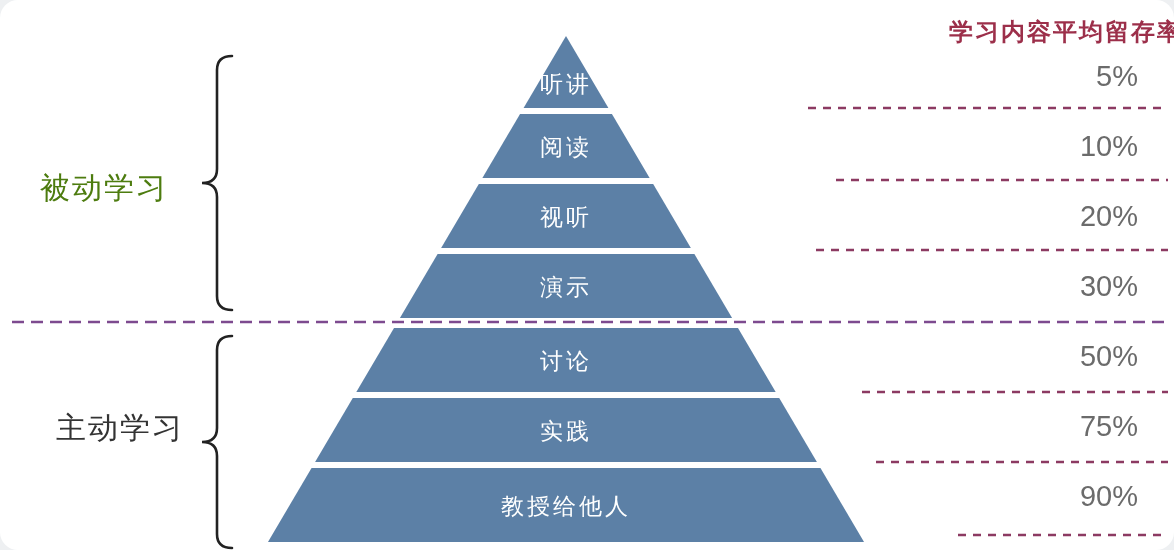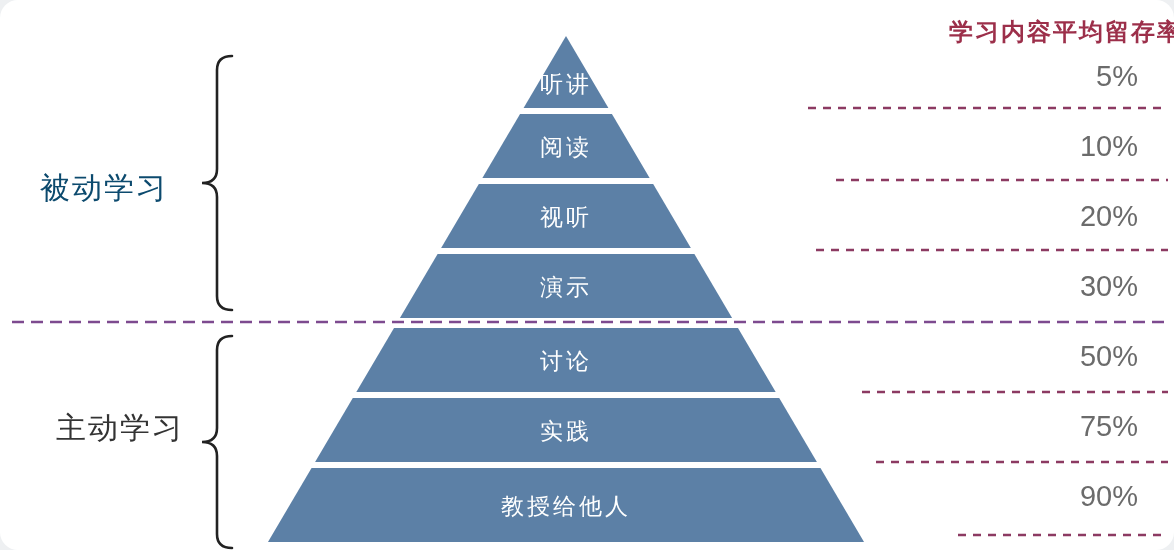--- a/index.html
+++ b/index.html
@@ -44,21 +44,21 @@
     font-family:"Liberation Sans",sans-serif;
   }
 </style>
 </head>
 <body>
 
 <div class="canvas">
 
   <div class="title" style="color: rgb(156, 47, 74);">学习内容平均留存率</div>
 
-  <div class="group-label passive" style="color: #0c4a6e;">被动学习</div>
+  <div class="group-label passive" style="color: #4d7c0f;">被动学习</div>
 
   <div class="group-label active" style="color: rgb(51, 51, 51);">主动学习</div>
 
   <svg id="diagram-svg" width="1174" height="550" viewBox="0 0 1174 550">
 
     <path d="M232,56 Q217,56 217,70 L217,169 Q217,183 202,183 Q217,183 217,197 L217,296 Q217,310 232,310" fill="none" stroke="#222222" stroke-width="2.6" stroke-linecap="round"></path>
 
     <path d="M232,336 Q217,336 217,350 L217,428 Q217,442 202,442 Q217,442 217,456 L217,534 Q217,548 232,548" fill="none" stroke="#222222" stroke-width="2.6" stroke-linecap="round"></path>
 
   <polygon points="566,36 566,36 608.408,108 523.592,108" fill="#5c80a6"></polygon>

